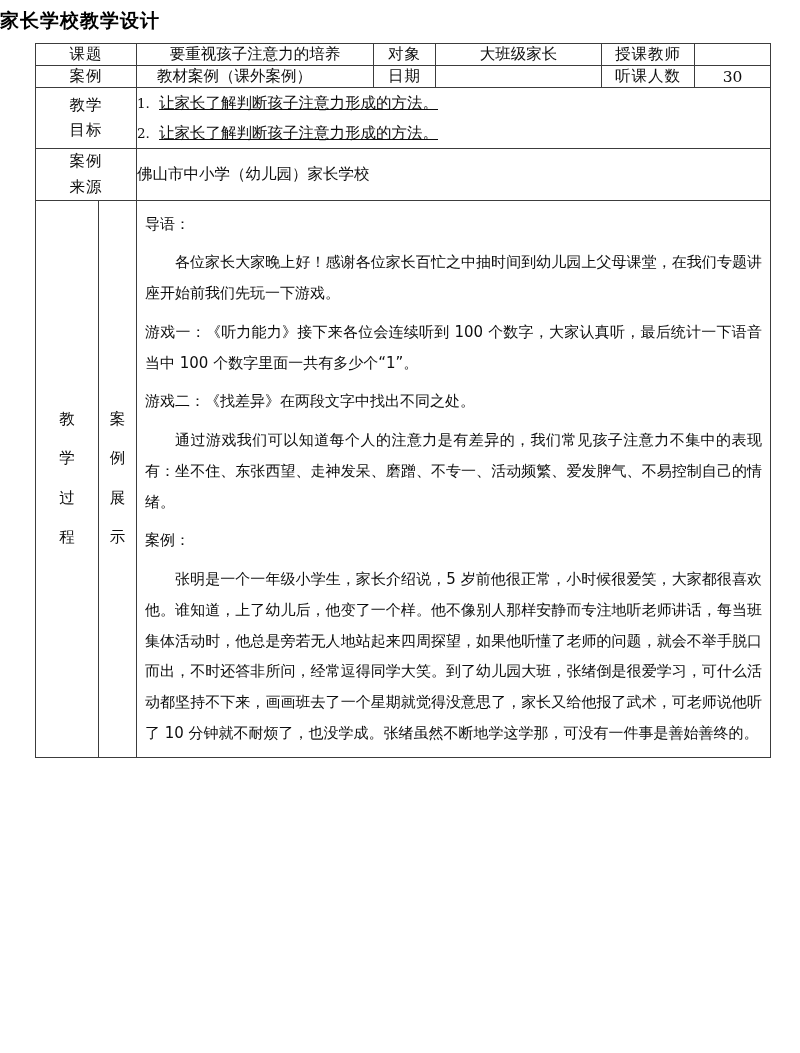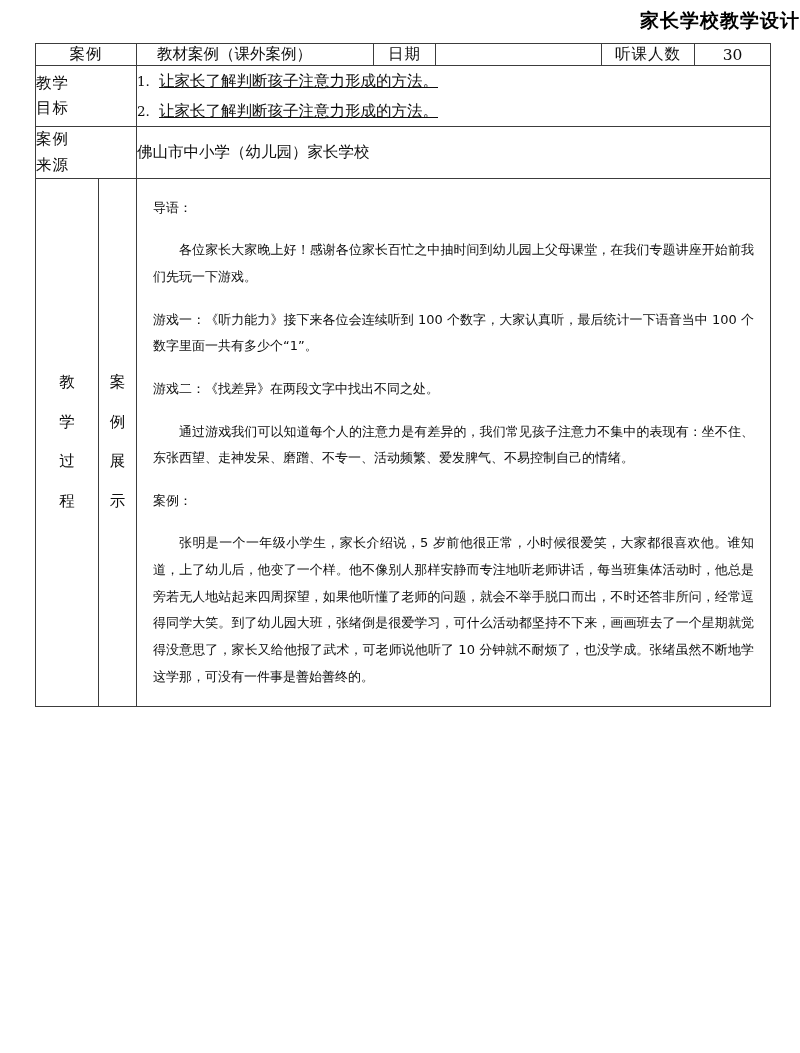--- a/index.html
+++ b/index.html
@@ -16,21 +16,21 @@
   }
 
   .page {
     position: relative;
     width: 800px;
     height: 1053px;
     box-sizing: border-box;
   }
 
   .doc-title {
-    text-align: right;
+    text-align: left;
     font-size: 19px;
     font-weight: bold;
     letter-spacing: 1px;
     padding-top: 8px;
     padding-bottom: 9px;
     color: #000000;
   }
 
   .tbl-wrap {
     padding: 0 30px 0 35px;
@@ -68,20 +68,21 @@
     padding-left: 20px;
   }
   .num-cell {
     text-align: center;
     font-size: 15px;
     font-family: "DejaVu Serif", "Liberation Serif", serif;
   }
 
   
   .stack-lbl {
+    text-align: center;
     font-size: 16px;
     line-height: 1.62;
     padding: 8px 2px;
     letter-spacing: 1px;
   }
   .stack-lbl span { display: block; }
 
   
   .goals {
     padding: 14px 10px 16px 12px;
@@ -116,23 +117,23 @@
     padding: 4px 0;
   }
   .vcol span { display: block; }
 
   
   .body-cell {
     padding: 10px 14px 12px 12px;
     vertical-align: top;
   }
   .p {
-    font-size: 13px;
+    font-size: 15px;
     line-height: 2.05;
-    margin: 16px;
+    margin: 8px;
     text-align: justify;
     text-justify: inter-ideograph;
     color: #0d0d0d;
   }
   .p.indent { text-indent: 2em; }
   .p.head { text-indent: 0; }
 </style>
 </head>
 <body>
 
@@ -146,20 +147,28 @@
         <col style="width:63px">
         <col style="width:38px">
         <col style="width:237px">
         <col style="width:62px">
         <col style="width:166px">
         <col style="width:93px">
         <col style="width:76px">
       </colgroup>
 
       <tbody>
+          <tr>
+        <td class="lbl-cell" colspan="2">课题</td>
+        <td class="val-cell">要重视孩子注意力的培养</td>
+        <td class="lbl-cell">对象</td>
+        <td class="val-cell">大班级家长</td>
+        <td class="lbl-cell">授课教师</td>
+        <td class="val-cell"></td>
+      </tr>
 
       <tr>
         <td class="lbl-cell" colspan="2">案例</td>
         <td class="val-cell left">教材案例（课外案例）</td>
         <td class="lbl-cell">日期</td>
         <td class="val-cell"></td>
         <td class="lbl-cell">听课人数</td>
         <td class="val-cell num-cell">30</td>
       </tr>
 

